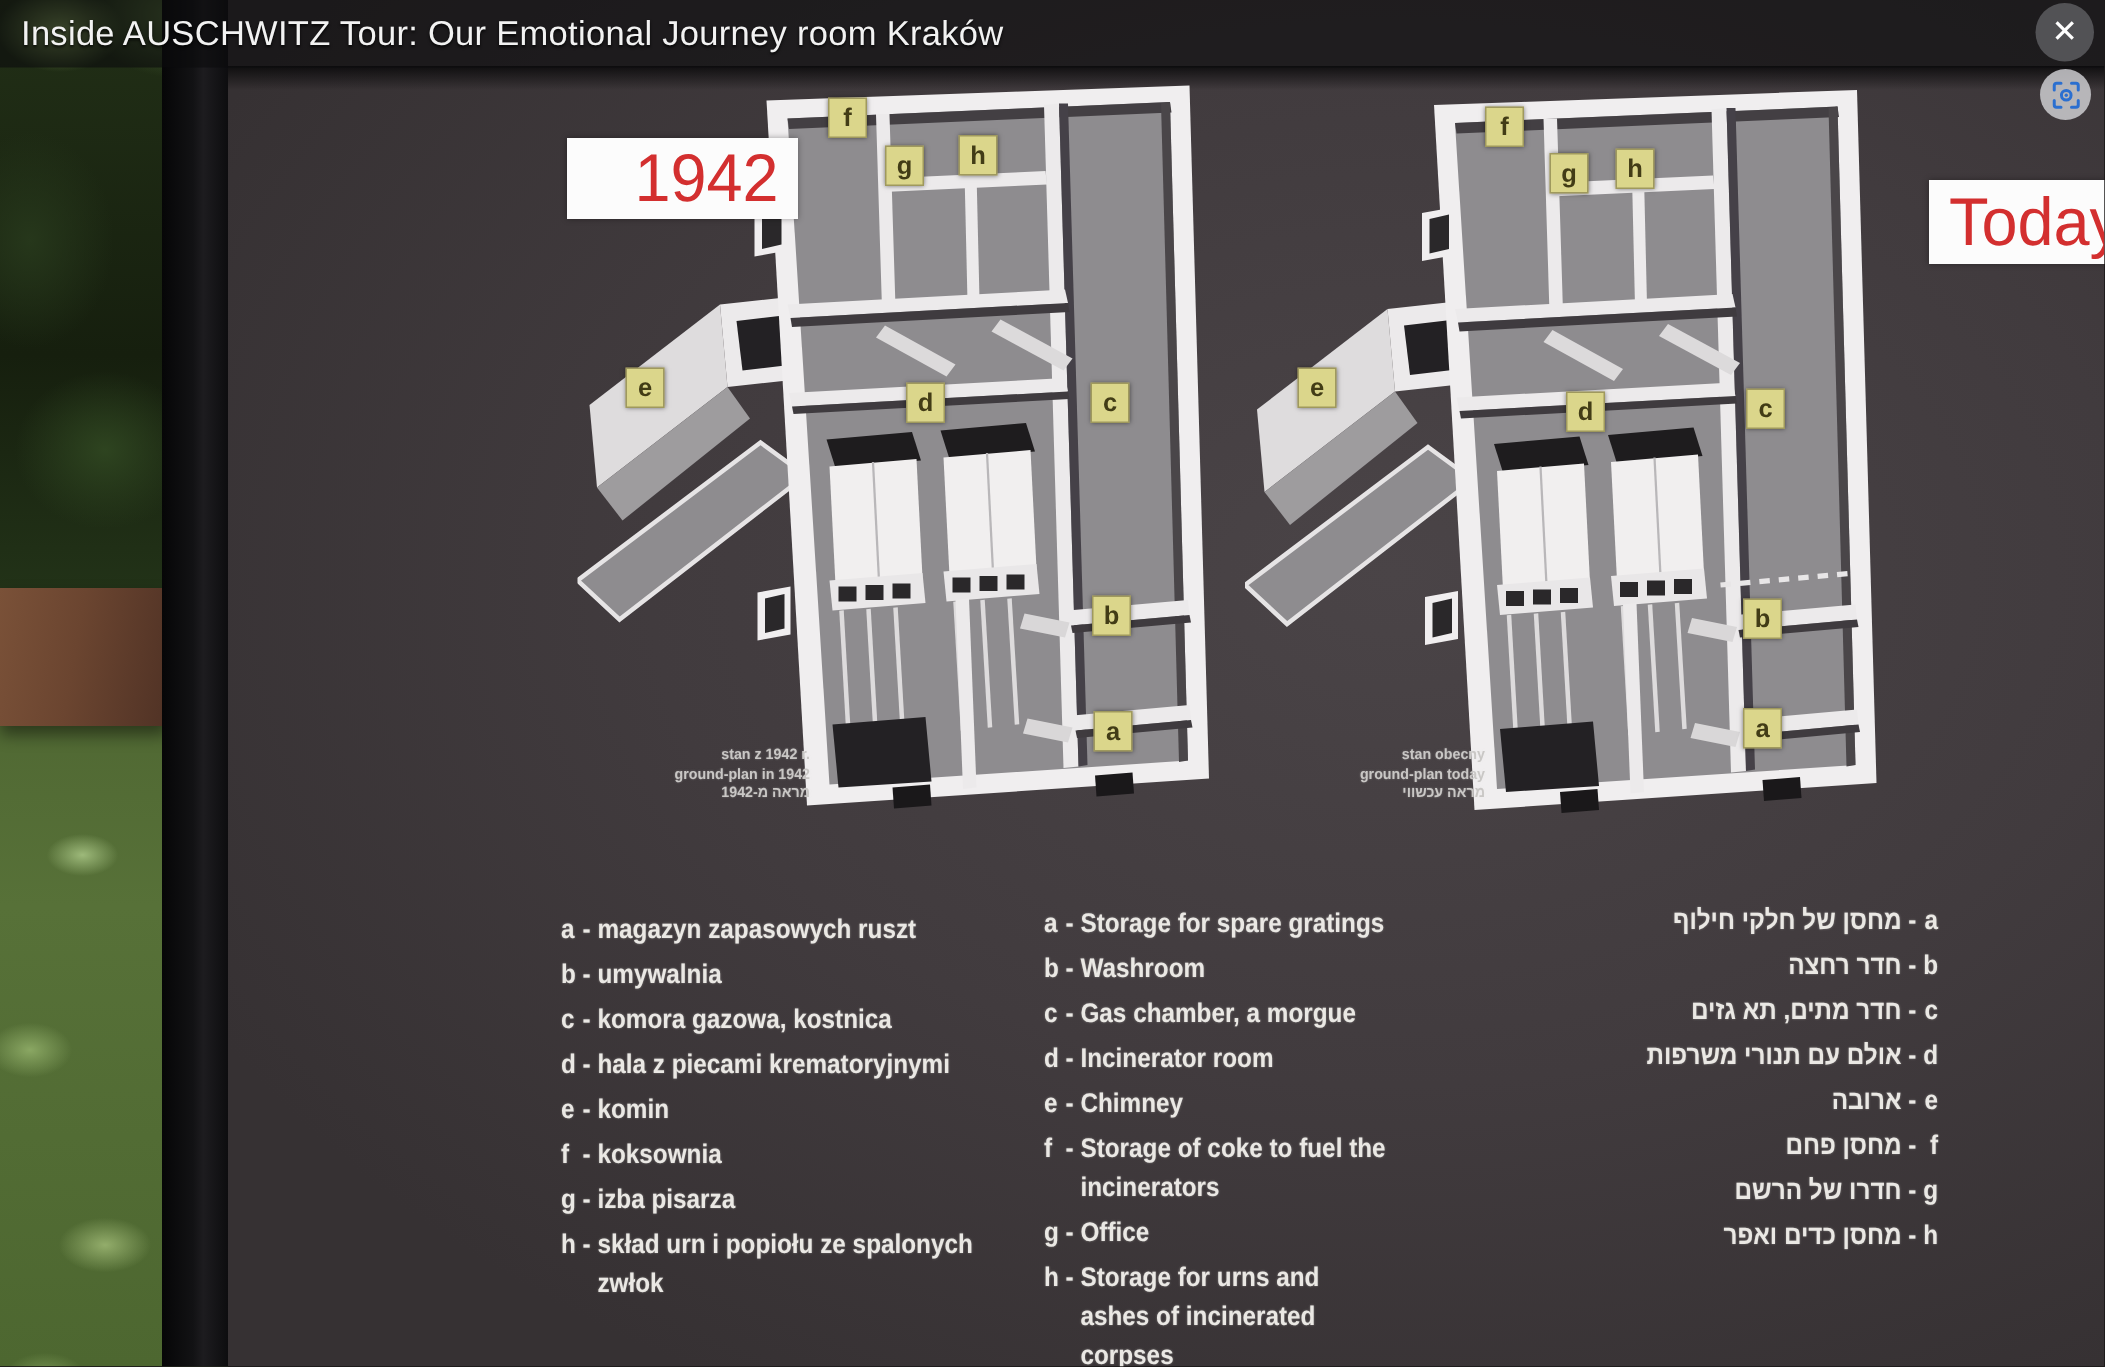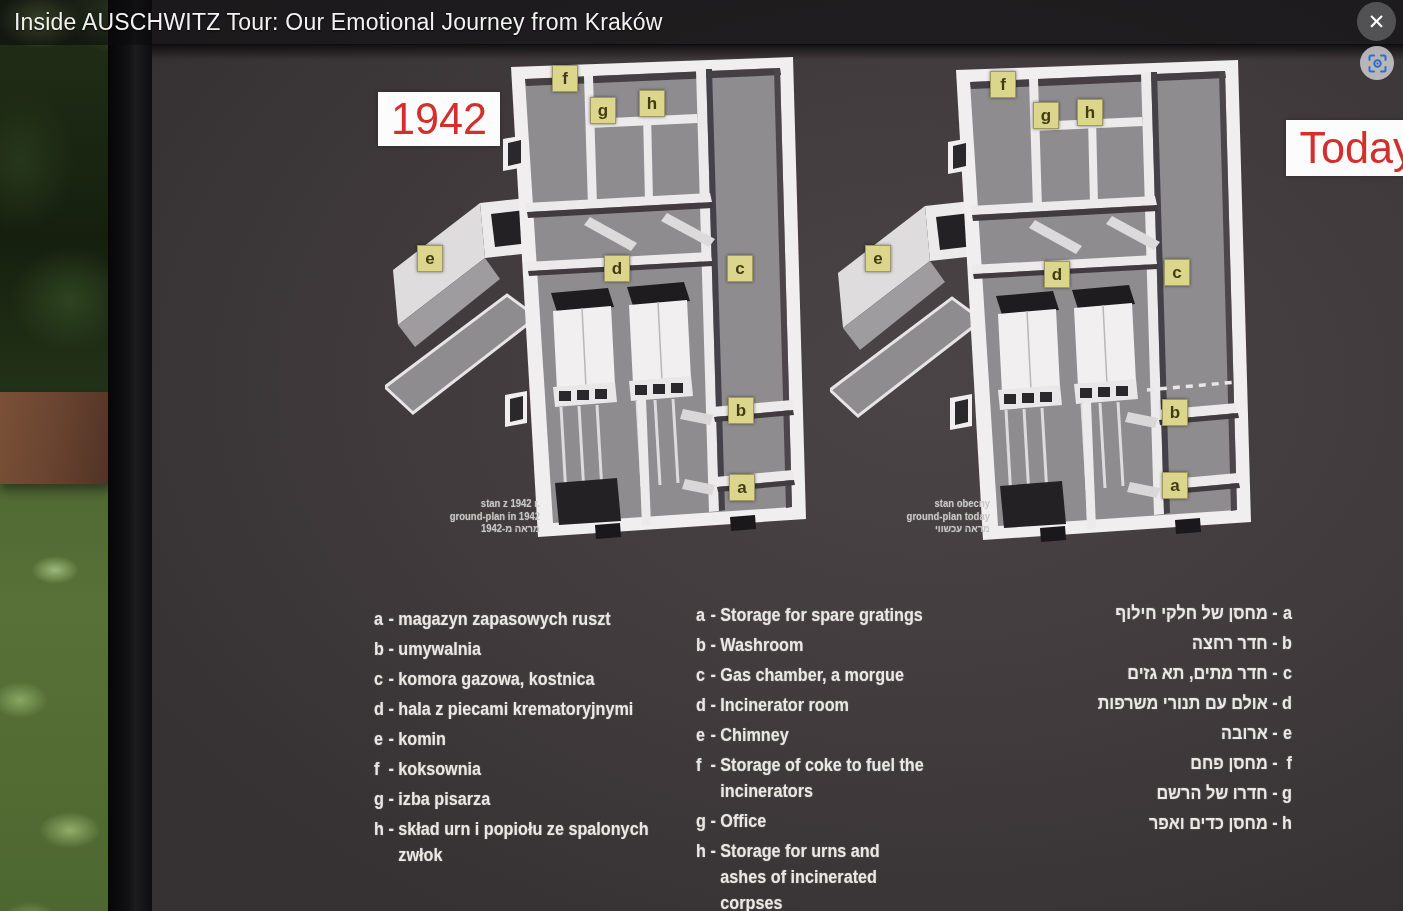--- a/index.html
+++ b/index.html
@@ -44,21 +44,21 @@
 
   .circle-btn{position:absolute;border-radius:50%;display:flex;align-items:center;
     justify-content:center;z-index:11;cursor:pointer;border:none;}
   .close-btn{left:1357px;top:2px;width:39px;height:39px;background:rgba(92,92,95,.85);}
   .close-x{color:#fff;font-size:21px;line-height:1;font-weight:400;}
   .vsearch-btn{left:1360px;top:46px;width:34px;height:34px;background:rgba(214,214,217,.8);}
 
   
   .year-box{position:absolute;background:#fcfcfc;display:flex;align-items:center;
     justify-content:center;z-index:5;box-shadow:0 0 4px rgba(0,0,0,.35);}
-  .year-1942{left:378px;top:92px;width:122px;height:54px;}
+  .year-1942{left:378px;top:92px;width:122px;height:54px;padding-left:32px;}
   .year-today{left:1248px;top:120px;width:142px;height:56px;margin-left:38px;}
   .year-text{color:#d32f2f;font-size:45px;font-weight:500;letter-spacing:0;
     transform:scaleX(.96);}
 
   
   .diagram{position:absolute;width:430px;height:505px;z-index:3;}
   .diagram svg.art{position:absolute;left:0;top:0;width:430px;height:505px;
     filter:blur(.4px);}
   .marker{position:absolute;width:26px;height:27px;background:#dbd68b;
     border:1px solid rgba(70,62,25,.4);box-sizing:border-box;
@@ -352,21 +352,21 @@
         <span class="lg-text">חדרו של הרשם</span>
       </div>
     <div class="lg-line">
         <span class="lg-key">h</span>
         <span class="lg-dash">-</span>
         <span class="lg-text">מחסן כדים ואפר</span>
       </div>
   </div>
 
   <div class="title-bar">
-    <span class="title-text">Inside AUSCHWITZ Tour: Our Emotional Journey from Kraków</span>
+    <span class="title-text">Inside AUSCHWITZ Tour: Our Emotional Journey room Kraków</span>
   </div>
 
   <button class="circle-btn close-btn">
     <span class="close-x">✕</span>
   </button>
 
   <button class="circle-btn vsearch-btn">
     <span style="display:flex;">
       <svg width="19" height="19" viewBox="0 0 19 19">
         <g fill="none" stroke="#2b6fd0" stroke-width="2" stroke-linecap="round">

